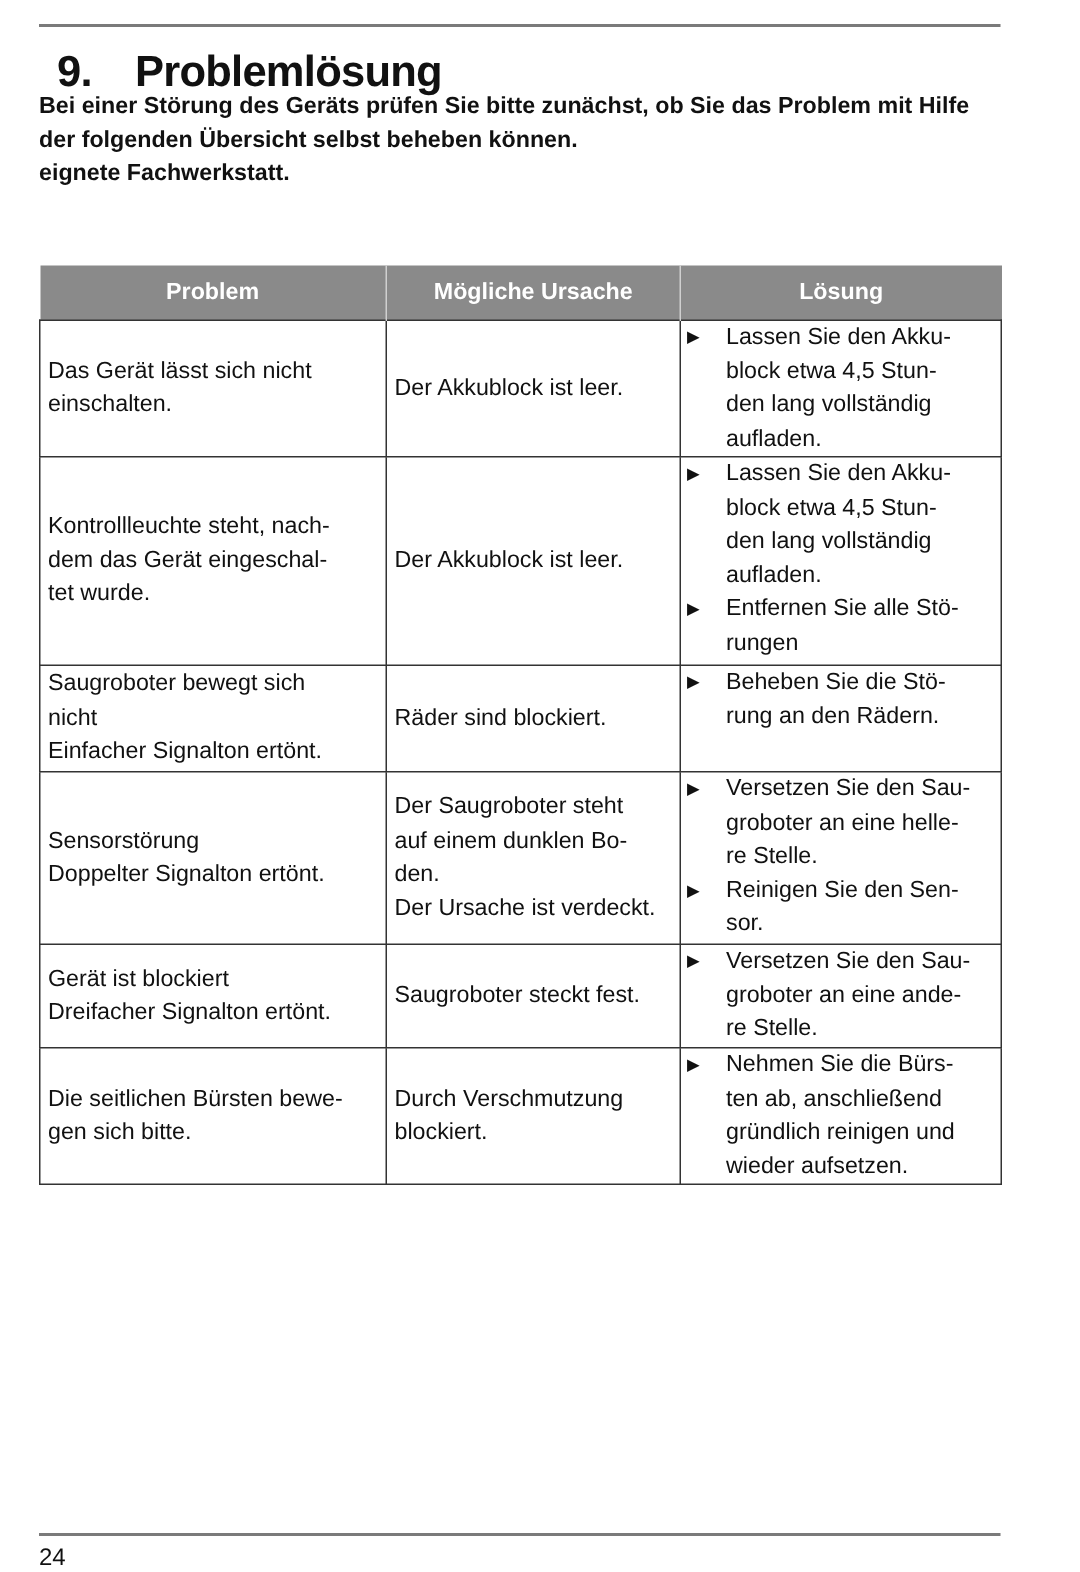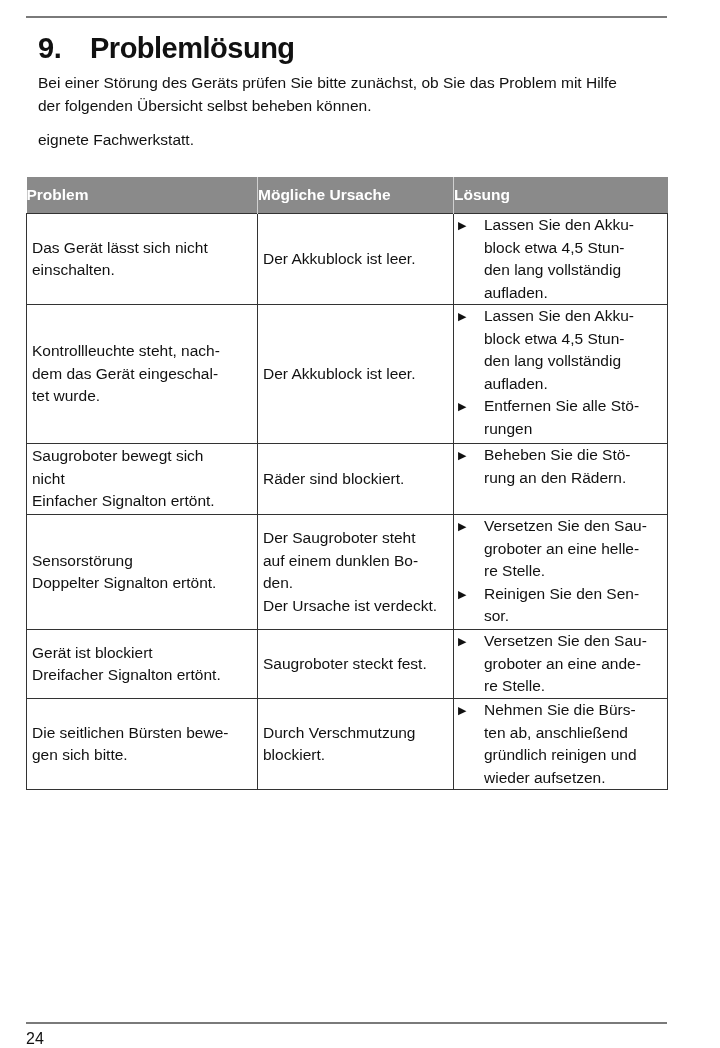--- a/index.html
+++ b/index.html
@@ -4,26 +4,26 @@
   <style>
     html, body { margin: 0; padding: 0; background: #ffffff; }
     body { width: 720px; height: 1048px; position: relative; overflow: hidden;
            font-family: "Liberation Sans", "DejaVu Sans", sans-serif; color: #111; }
     .rule { position: absolute; left: 26px; width: 641px; height: 2px; background: #7a7a7a; }
     .title { position: absolute; left: 26px; top: 20px; font-size: 29px; font-weight: bold;
              font-family: Liberation Sans, sans-serif; letter-spacing: -0.5px; margin: 12px; }
     .title .num { display: inline-block; width: 52px; }
     .intro { position: absolute; left: 26px; top: 60px; width: 650px; font-size: 15.5px;
              line-height: 22.5px; margin: 0; }
-    .intro p { margin: 12px; }
+    .intro p { margin: 0; font-weight: bold; }
     table { position: absolute; left: 26px; top: 177px; width: 641px; border-collapse: collapse;
             table-layout: fixed; font-size: 15.5px; line-height: 22.5px; }
     col.c1 { width: 231px; } col.c2 { width: 196px; } col.c3 { width: 214px; }
     th { background: #8a8a8a; color: #fff; font-weight: bold; height: 36px; padding: 0;
-         border-right: 1px solid #d0d0d0; text-align: left; font-size: 15.5px; }
+         border-right: 1px solid #d0d0d0; text-align: center; font-size: 15.5px; }
     th:last-child { border-right: none; }
     td { border: 1px solid #333; vertical-align: middle; padding: 0 5px; }
     td.sol { vertical-align: top; padding: 0 4px 0 4px; }
     .bul { display: flex; margin: 0; }
     .bul .arrow { width: 26px; flex: 0 0 26px; font-size: 11px; line-height: 22.5px; }
     .bul .txt { flex: 1; }
     .line { display: block; }
     .pageno { position: absolute; left: 26px; top: 1030px; font-size: 16px; }
   </style>
 </head>

